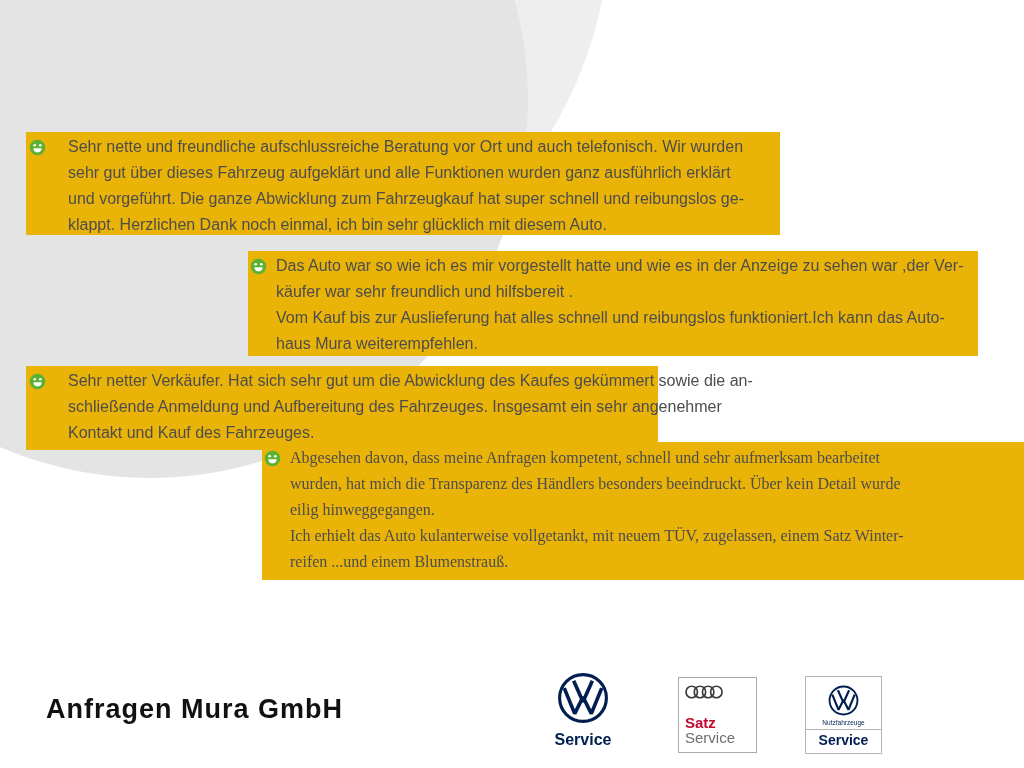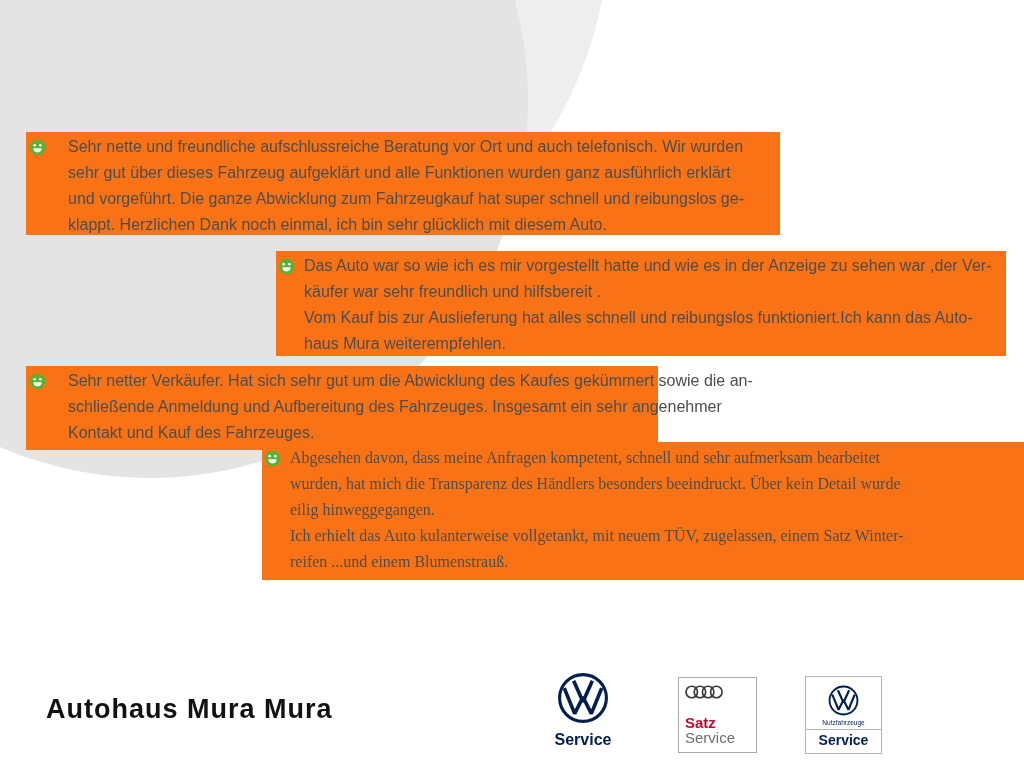--- a/index.html
+++ b/index.html
@@ -12,30 +12,30 @@
   .blob-light{left:-210px;top:-490px;width:820px;height:820px;background:#eeeeee;}
   .blob-dark{left:-228px;top:-278px;width:756px;height:756px;background:#e4e4e4;}
 
   
   .page-title{
     position:absolute;left:80px;top:55px;margin:0;
     font-size:29px;font-weight:800;color:#161616;letter-spacing:0.5px;
   }
 
   
-  .card{position:absolute;background:#f97316;}
+  .card{position:absolute;background:#eab308;}
   .card .smiley{position:absolute;width:17px;height:17px;display:block;}
   .card .ttext{
     position:absolute;margin:0;white-space:pre;
     font-size:16px;line-height:26px;color:#4d4d4d;
   }
   .t1{left:26px;top:132px;width:754px;height:103px;}
   .t1 .smiley{left:3px;top:7px;}
   .t1 .ttext{left:42px;top:2px;}
-  .t2{left:276px;top:251px;width:730px;height:105px;}
+  .t2{left:248px;top:251px;width:730px;height:105px;}
   .t2 .smiley{left:2px;top:7px;}
   .t2 .ttext{left:28px;top:2px;}
   .t3{left:26px;top:366px;width:632px;height:84px;}
   .t3 .smiley{left:3px;top:7px;}
   .t3 .ttext{left:42px;top:2px;}
   .t4{left:262px;top:442px;width:762px;height:138px;font-family:Liberation Serif, serif;}
   .t4 .smiley{left:2px;top:8px;}
   .t4 .ttext{left:28px;top:3px;}
 
   
@@ -143,21 +143,21 @@
         <path d="M6.2 13.2 a 5.8 5.8 0 0 0 11.6 0 z" fill="#fff"></path>
       </svg>
     </span>
     <p class="ttext">Abgesehen davon, dass meine Anfragen kompetent, schnell und sehr aufmerksam bearbeitet
 wurden, hat mich die Transparenz des Händlers besonders beeindruckt. Über kein Detail wurde
 eilig hinweggegangen.
 Ich erhielt das Auto kulanterweise vollgetankt, mit neuem TÜV, zugelassen, einem Satz Winter-
 reifen ...und einem Blumenstrauß.</p>
   </div>
 
-  <p class="dealer-name">Autohaus Mura Mura</p>
+  <p class="dealer-name">Anfragen Mura GmbH</p>
 
   <div class="logo vw-service">
     <svg width="52" height="52" viewBox="0 0 100 100">
       <circle cx="50" cy="50" r="45" fill="none" stroke="#001e50" stroke-width="6"></circle>
       <path d="M32 17 L50 57 L68 17" fill="none" stroke="#001e50" stroke-width="7" stroke-linejoin="bevel"></path>
       <path d="M14 31 L34 80 L50 48 L66 80 L86 31" fill="none" stroke="#001e50" stroke-width="7" stroke-linejoin="bevel"></path>
     </svg>
     <span class="svc">Service</span>
   </div>
 

